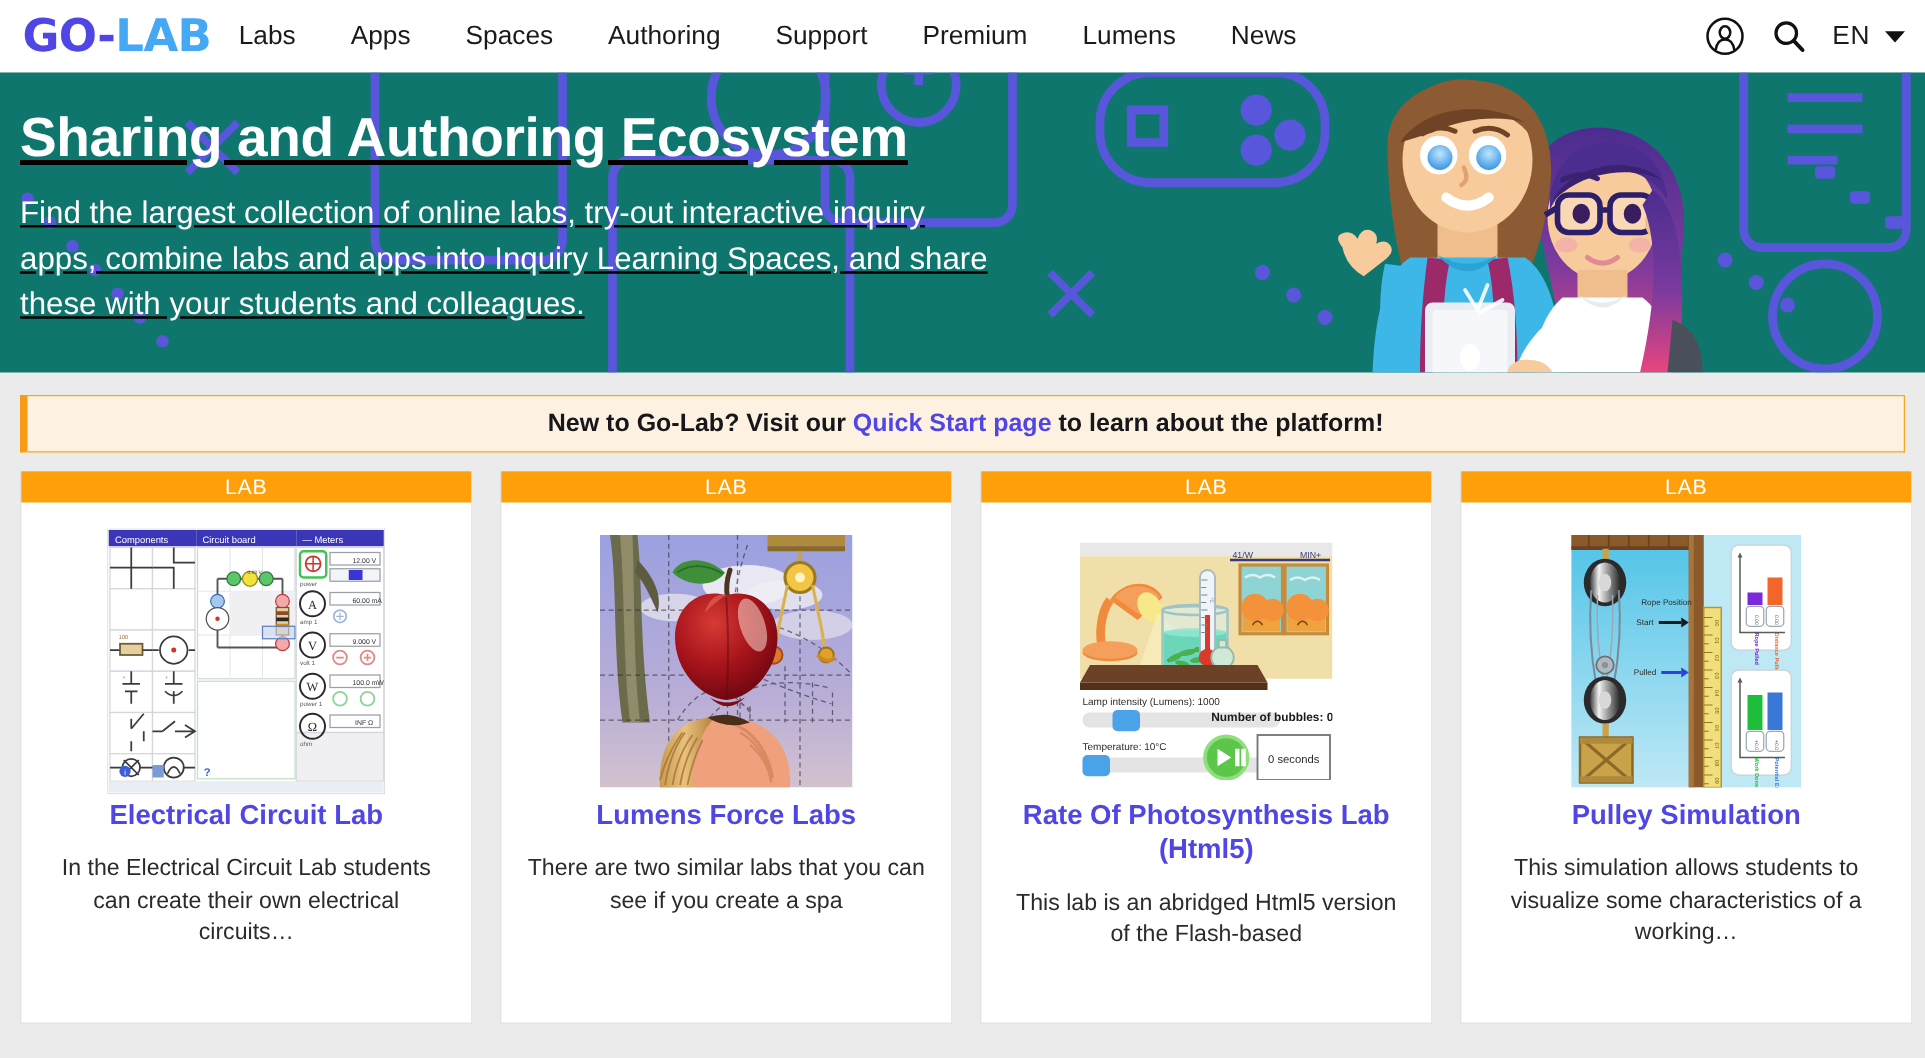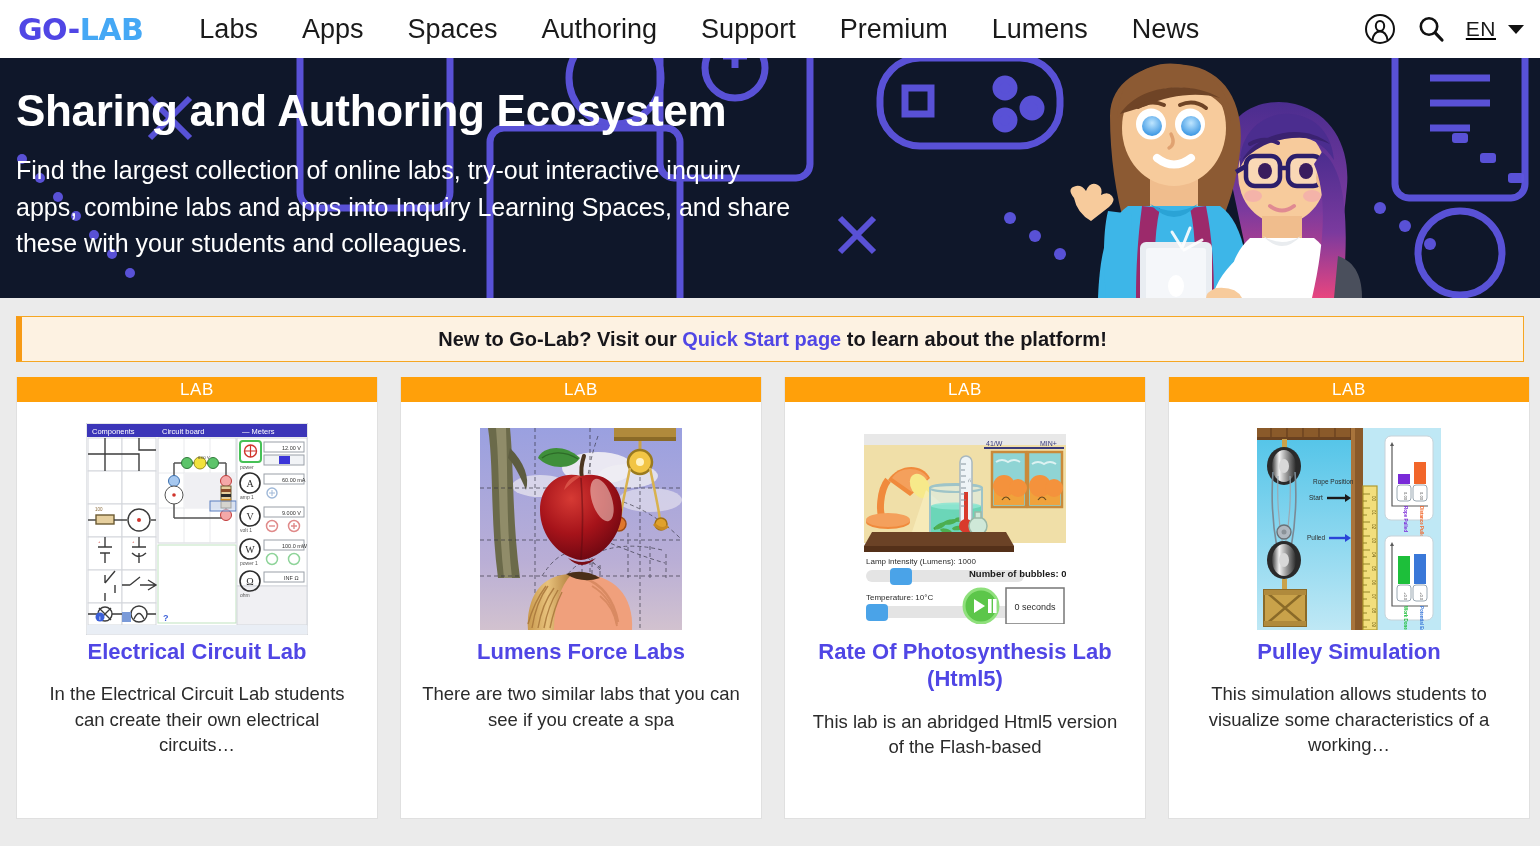--- a/index.html
+++ b/index.html
@@ -9,48 +9,48 @@
     font-family:"Liberation Sans", sans-serif;
     -webkit-font-smoothing:antialiased;
   }
 
   
   .header{
     height:58px;background:#ffffff;display:flex;align-items:center;
     position:relative;box-sizing:border-box;padding:0 14px 0 18px;
   }
   .logo{
-    font-size:30px;font-weight:bold;letter-spacing:-0.5px;
-    display:flex;align-items:center;margin-right:34px;cursor:pointer;
+    font-size:36px;font-weight:bold;letter-spacing:-0.5px;
+    display:flex;align-items:center;cursor:pointer;
     font-family:"DejaVu Sans", sans-serif;
   }
   .logo .go{color:#5046e5;}
   .logo .lab{color:#45a8f5;}
 
   .nav{display:flex;align-items:center;gap:0px;}
   .nav-item{
-    font-size:27px;color:#1a1a1a;padding:0 22px;cursor:pointer;
+    font-size:21px;color:#1a1a1a;padding:0 22px;cursor:pointer;
     white-space:nowrap;line-height:58px;
   }
 
   .header-right{
     position:absolute;right:16px;top:0;height:58px;
     display:flex;align-items:center;gap:20px;
   }
   .icon-btn{cursor:pointer;display:flex;align-items:center;justify-content:center;}
-  .lang{display:flex;align-items:center;gap:12px;cursor:pointer;text-decoration:underline;}
+  .lang{display:flex;align-items:center;gap:12px;cursor:pointer;}
   .lang-label{font-size:21px;color:#1a1a1a;letter-spacing:0.5px;}
   .caret{
     width:0;height:0;border-left:8px solid transparent;border-right:8px solid transparent;
     border-top:9px solid #111;
   }
 
   
   .hero{
-    height:240px;background:#0f172a;position:relative;overflow:hidden;
+    height:240px;background:#0f766e;position:relative;overflow:hidden;text-decoration:underline;
   }
   .hero-pattern{position:absolute;inset:0;opacity:1;}
   .hero-inner{
     position:relative;z-index:2;padding:30px 0 0 16px;max-width:820px;
   }
   .hero-title{
     color:#ffffff;font-size:44px;font-weight:bold;margin:0 0 18px 0;
     line-height:1.05;letter-spacing:-0.3px;
   }
   .hero-sub{

